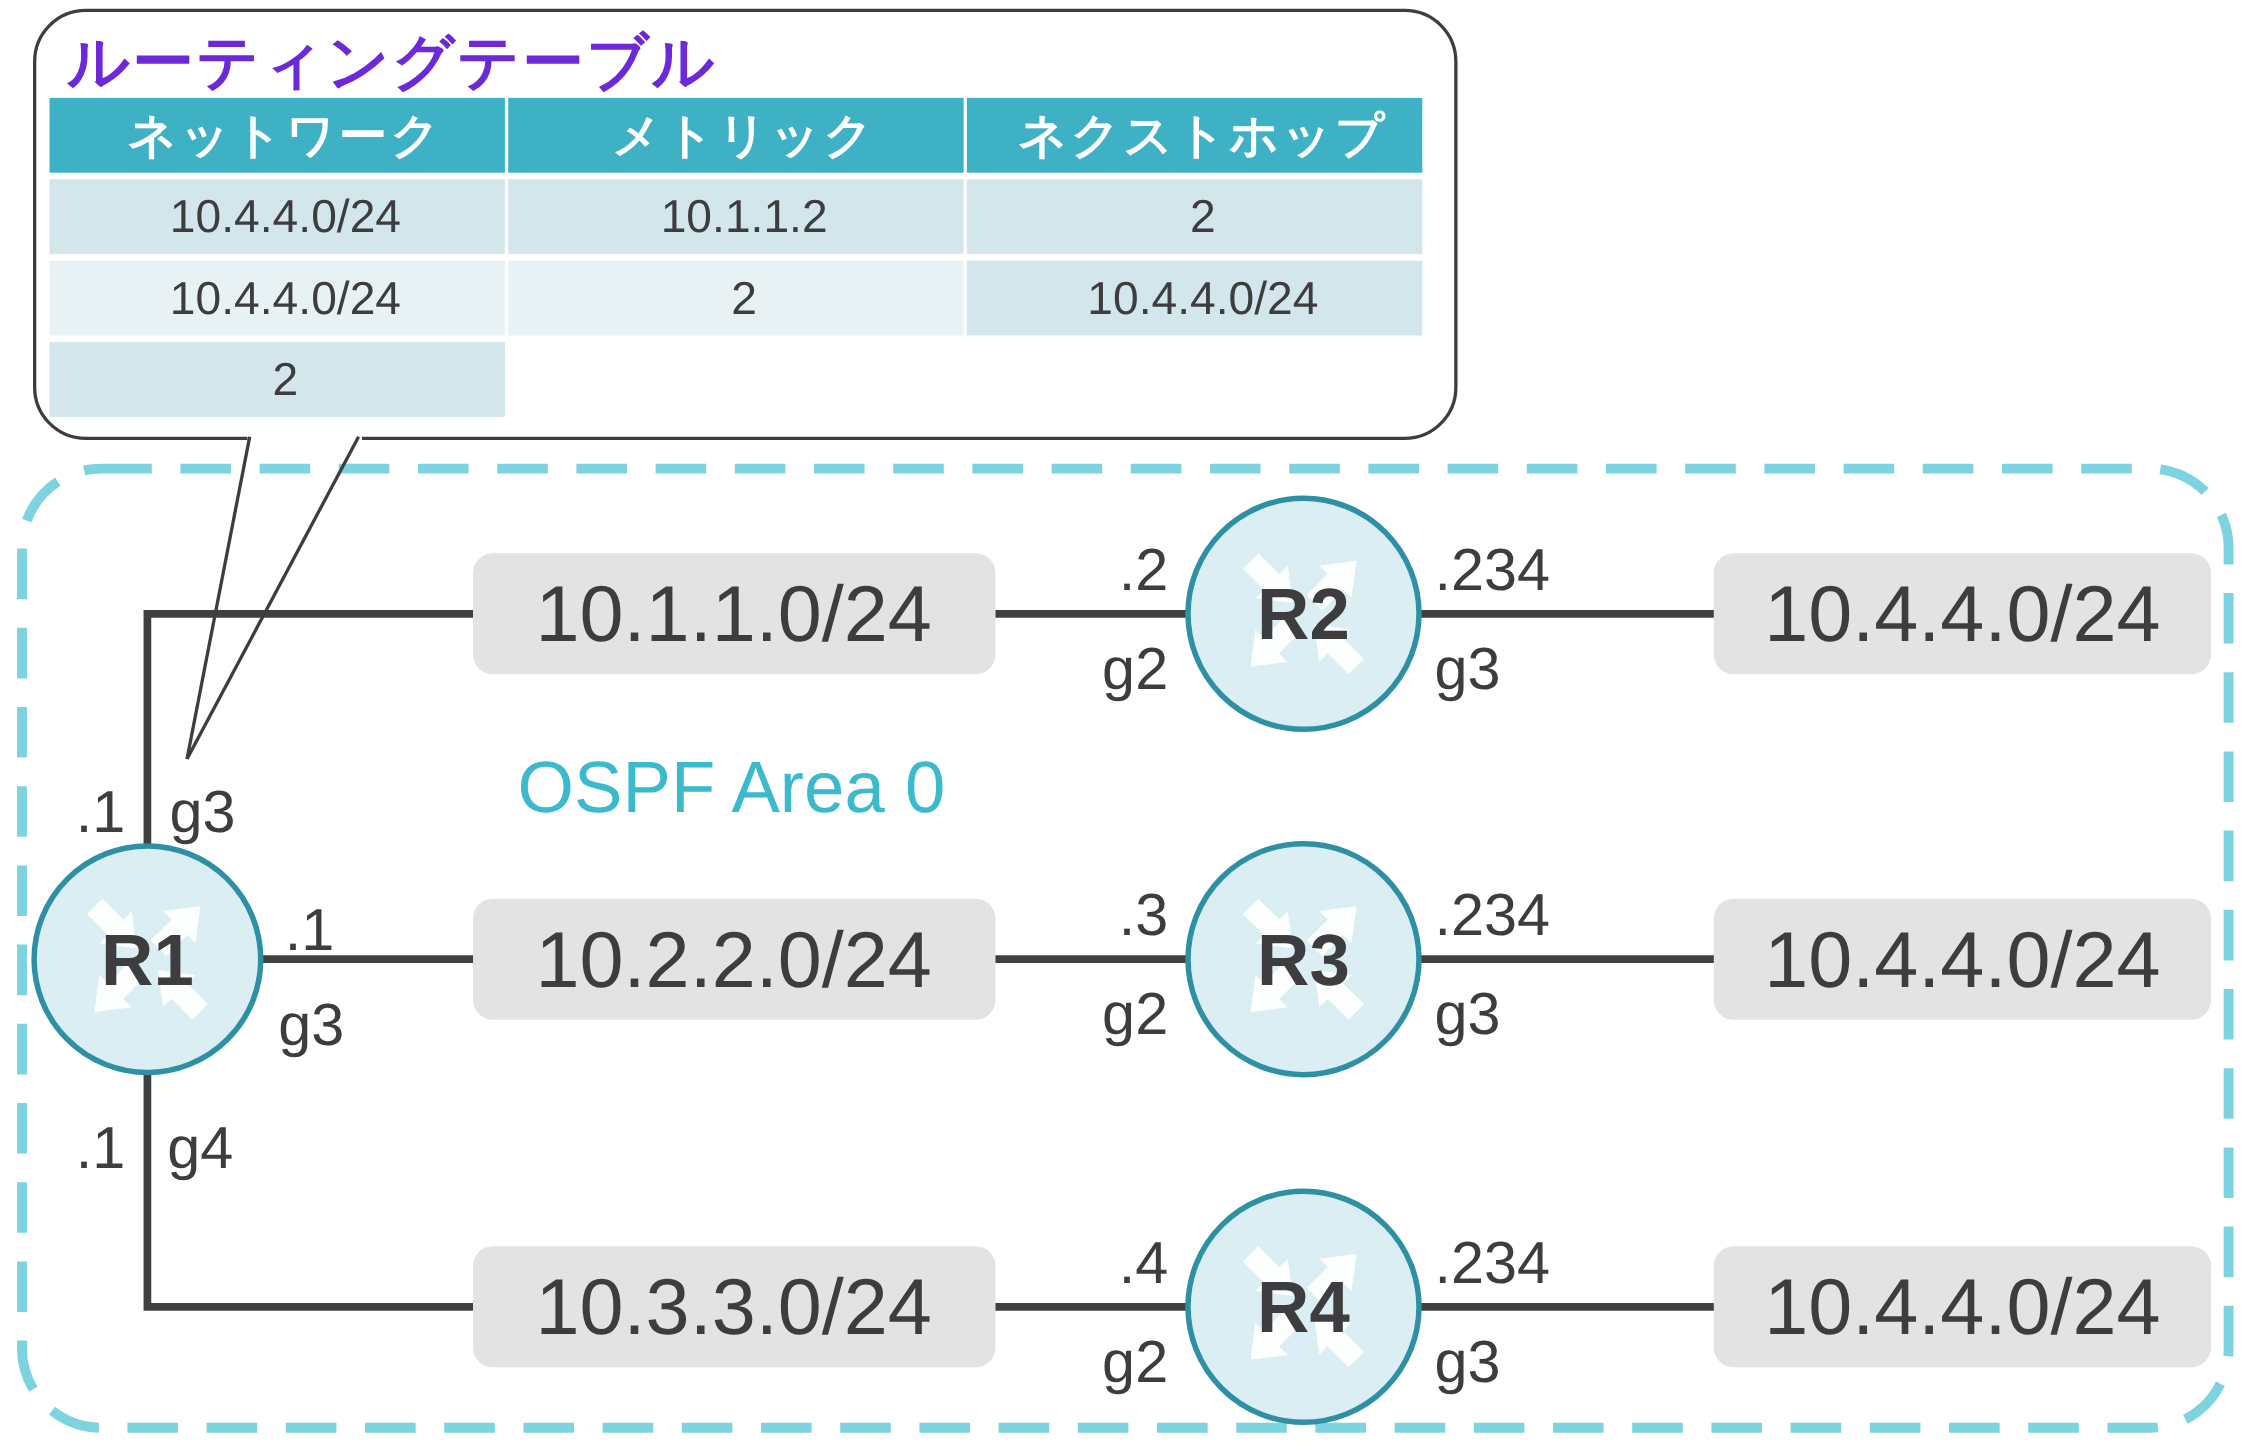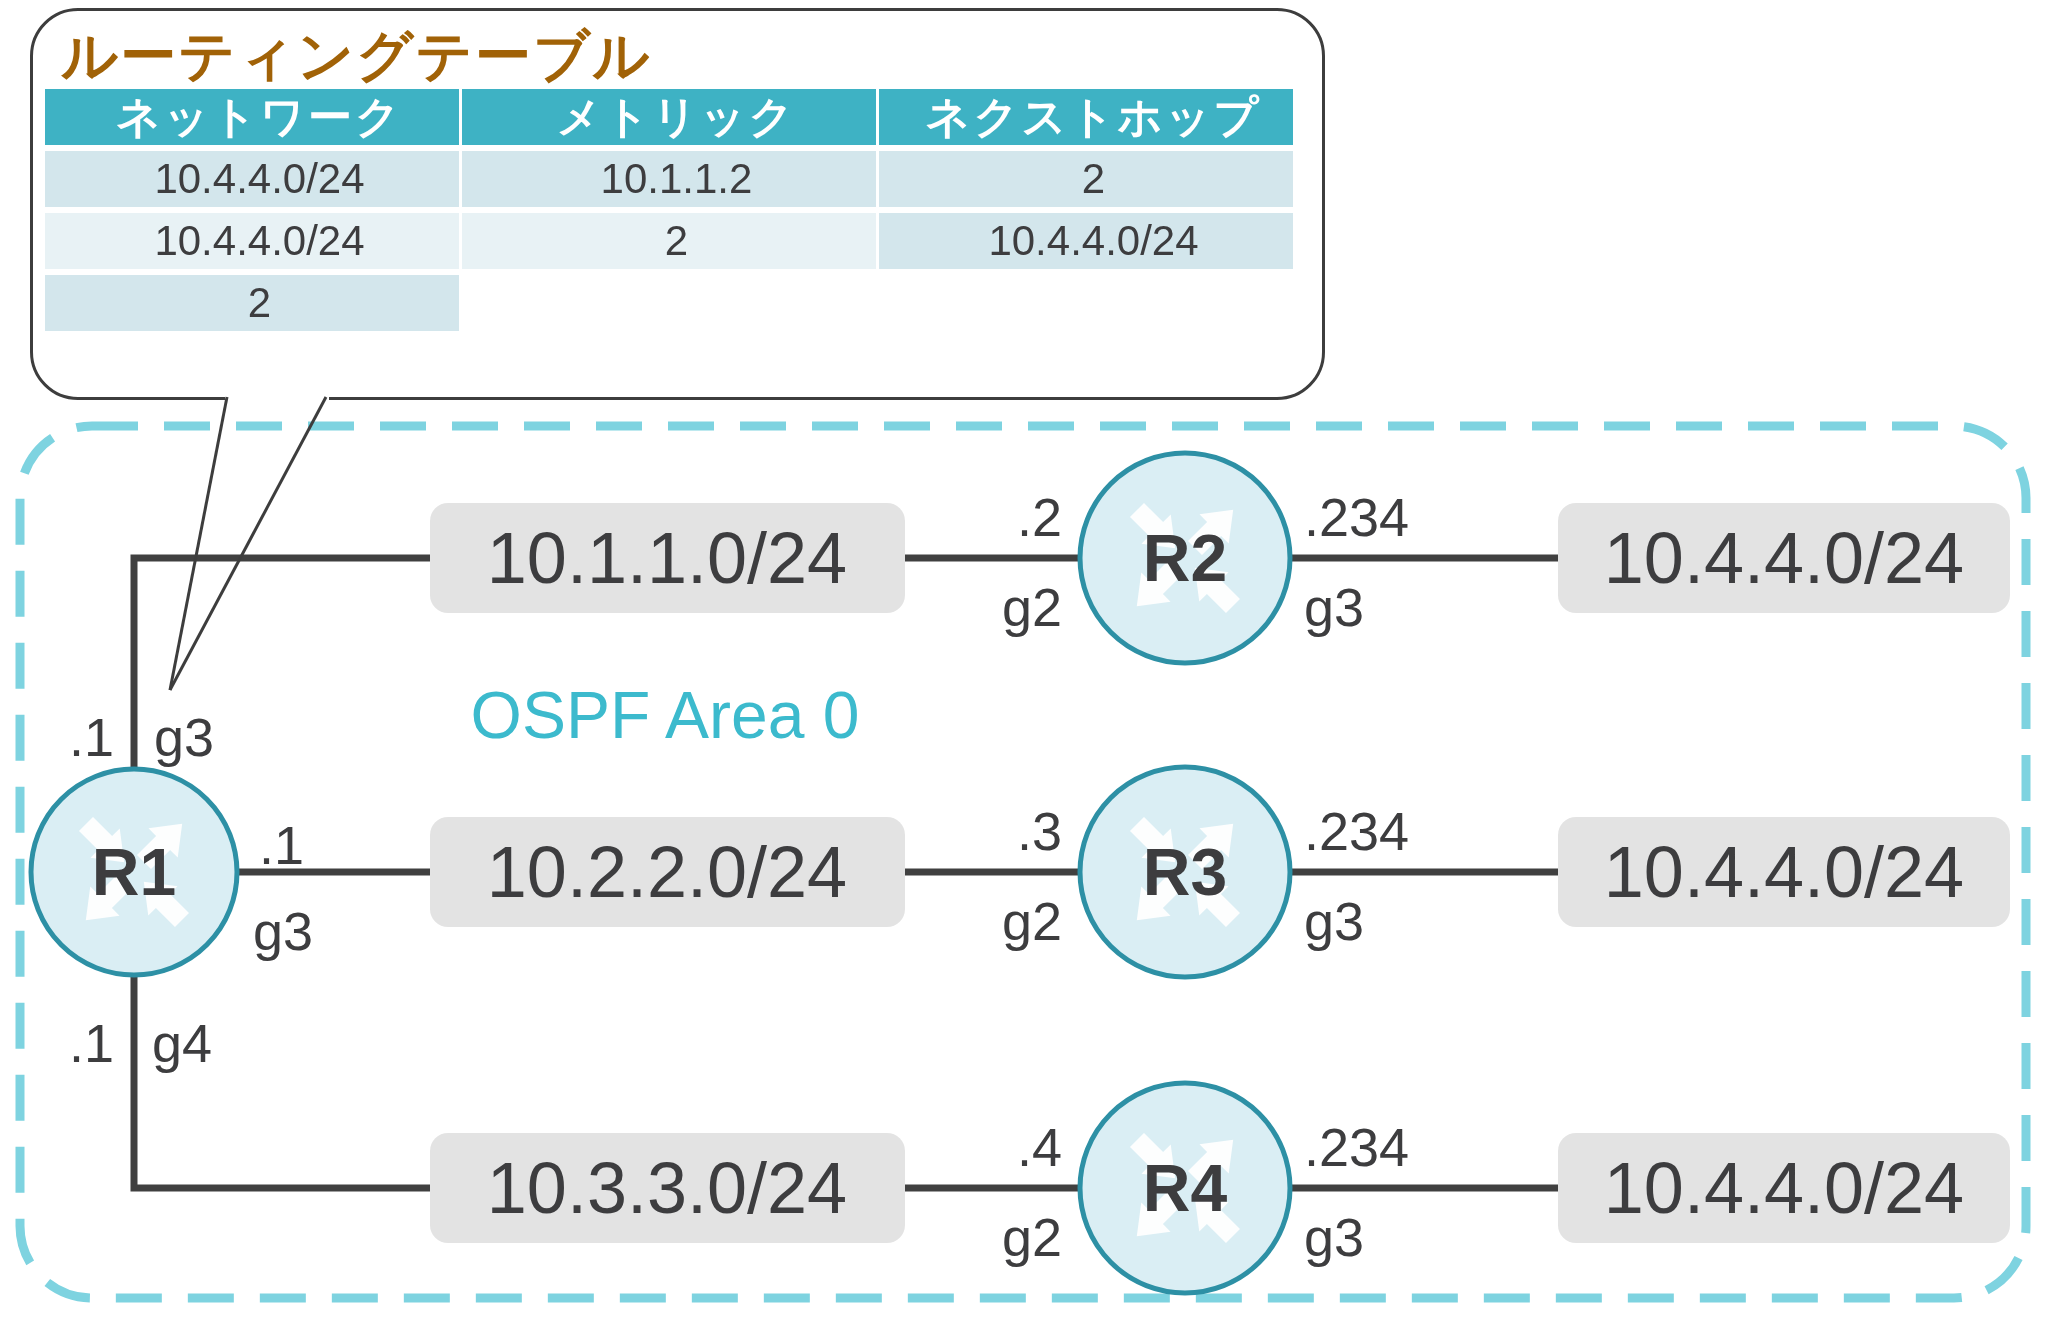--- a/index.html
+++ b/index.html
@@ -5,25 +5,25 @@
   html,body{margin:0;padding:0;background:#fff;}
   .canvas{position:relative;width:2048px;height:1322px;background:#fff;overflow:hidden;
           font-family:"Liberation Sans","DejaVu Sans",sans-serif;color:#3d3d3f;}
   svg{display:block;}
   .layer{position:absolute;left:0;top:0;width:2048px;height:1322px;}
   .z1{z-index:1;} .z3{z-index:3;pointer-events:none;}
 
   
   .callout{position:absolute;left:30px;top:8px;width:1295px;height:392px;box-sizing:border-box;
            background:#fff;border:3px solid #3d3d3d;border-radius:48px;z-index:2;}
-  .callout-title{position:absolute;left:28px;top:8px;font-size:56px;font-weight:600;color:#a16207;
+  .callout-title{position:absolute;left:28px;top:8px;font-size:56px;font-weight:600;color:#6d28d9;
                  letter-spacing:2px;white-space:nowrap;}
   .rtable{position:absolute;left:12px;top:78px;width:1248px;display:grid;
           grid-template-columns:1fr 1fr 1fr;column-gap:3px;row-gap:6px;}
-  .rtable .cell{height:56px;display:flex;align-items:center;justify-content:center;
+  .rtable .cell{height:68px;display:flex;align-items:center;justify-content:center;
                 font-size:42px;color:#3d3d3f;padding-left:15px;}
   .rtable .hcell{background:#3eb2c4;color:#fff;font-weight:bold;font-size:44px;letter-spacing:3px;}
   .rtable .r1{background:#d3e6ec;} .rtable .r2{background:#e8f2f5;} .rtable .r3{background:#d3e6ec;}
 </style>
 </head>
 <body>
 
 <div class="canvas">
 
   <svg class="layer z1" viewBox="0 0 2048 1322">

